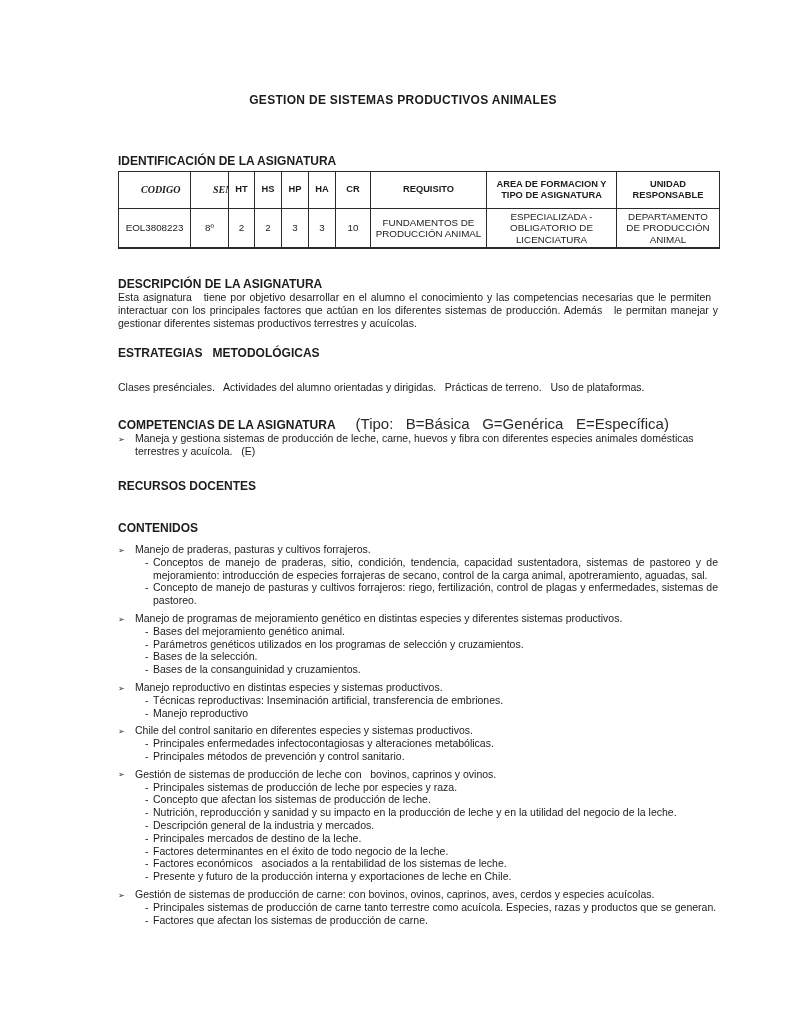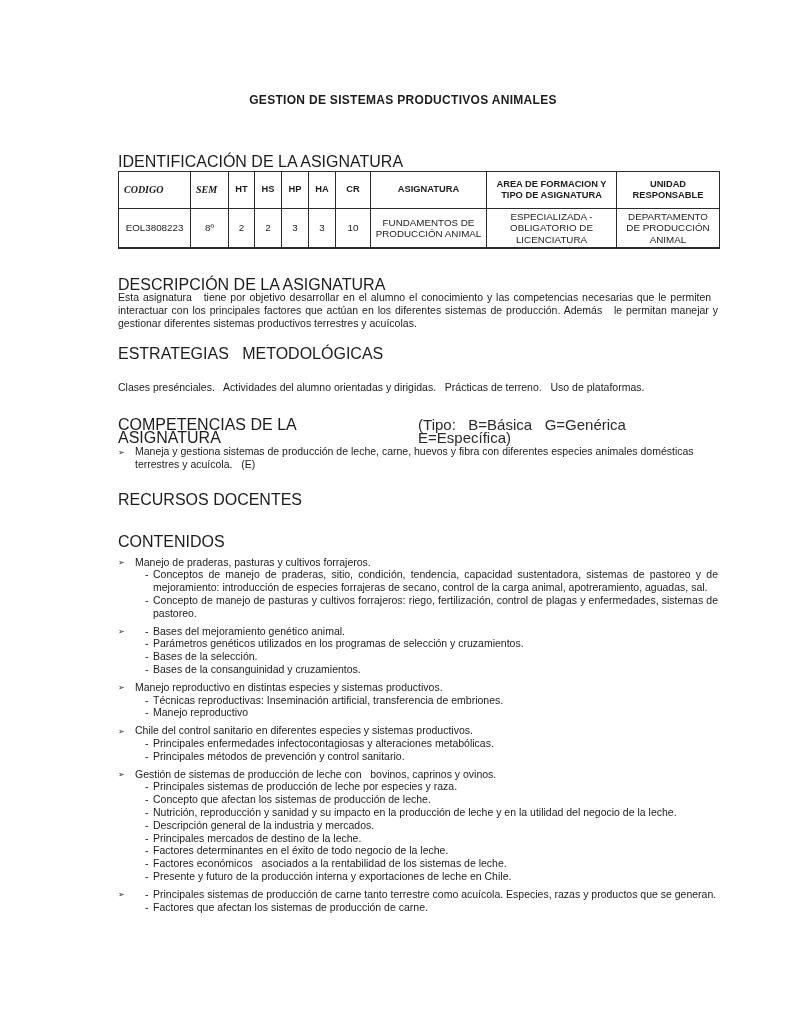--- a/index.html
+++ b/index.html
@@ -3,42 +3,42 @@
 <meta charset="utf-8">
 <style>
   html,body{margin:0;padding:0;background:#ffffff;}
   .page{
     width:800px;height:1033px;background:#ffffff;position:relative;
     box-sizing:border-box;padding:94px 82px 0 118px;
     font-family:"Liberation Sans","DejaVu Sans",sans-serif;
     color:#1c1c1c;font-size:10.5px;line-height:12.8px;
   }
   .doc-title{text-align:center;font-weight:bold;font-size:12px;letter-spacing:.3px;margin-right:30px;}
-  .sec-head{font-weight:normal;font-size:16px;line-height:13px;}
-  .sec-head-row{display:flex;align-items:baseline;gap:28px;}
+  .sec-head{font-weight:bold;font-size:12px;line-height:13px;}
+  .sec-head-row{display:flex;align-items:baseline;gap:20px;}
   .type-note{font-size:15px;font-weight:normal;color:#2a2a2a;white-space:pre-wrap;}
   p{margin:0;}
   .just{text-align:justify;}
   .prewrap{white-space:pre-wrap;margin-top:21px;}
 
   
   .s-ident{margin-top:48px;}
   .idtable{margin-top:3px;}
   .s-desc{margin-top:29px;}
   .s-strat{margin-top:17px;}
   .s-comp{margin-top:25px;}
   .s-rec{margin-top:22px;}
   .s-cont{margin-top:29px;}
   .clist{margin-top:8px;}
 
   
   table.idtable{border-collapse:collapse;width:601px;table-layout:fixed;border:1px solid #2b2b2b;border-bottom:2px solid #2b2b2b;}
   .idtable th,.idtable td{border:1px solid #2b2b2b;text-align:center;vertical-align:middle;padding:2px 3px;overflow:hidden;}
   .idtable thead th{font-size:9.3px;font-weight:bold;height:32px;line-height:11px;}
-  .idtable thead th.serif{font-family:"Liberation Serif","DejaVu Serif",serif;font-style:italic;font-size:10px;text-align:left;padding-left:5px;}
+  .idtable thead th.serif{font-family:"Liberation Serif","DejaVu Serif",serif;font-style:italic;font-size:10px;text-align:left;padding-left:22px;}
   .idtable tbody td{font-size:9.8px;height:32px;line-height:11.5px;}
 
   
   .citem{display:flex;margin-bottom:5px;}
   .cb{flex:none;width:17px;font-size:8px;padding-top:1.5px;color:#2a2a2a;}
   .cbody{flex:1;min-width:0;}
   .sub{display:flex;}
   .sd{flex:none;width:8px;margin-left:10px;}
   .stext{flex:1;min-width:0;text-align:justify;}
   .comp-item{display:flex;}
@@ -67,21 +67,21 @@
       </colgroup>
       <thead>
         <tr>
           <th class="serif">CODIGO</th>
           <th class="serif">SEM</th>
           <th>HT</th>
           <th>HS</th>
           <th>HP</th>
           <th>HA</th>
           <th>CR</th>
-          <th>ASIGNATURA</th>
+          <th>REQUISITO</th>
           <th>AREA DE FORMACION Y TIPO DE ASIGNATURA</th>
           <th>UNIDAD RESPONSABLE</th>
         </tr>
       </thead>
       <tbody>
         <tr>
           <td>EOL3808223</td>
           <td>8º</td>
           <td>2</td>
           <td>2</td>
@@ -137,20 +137,21 @@
           <div class="sub">
               <span class="sd">-</span>
               <div class="stext">Concepto de manejo de pasturas y cultivos forrajeros: riego, fertilización, control de plagas y enfermedades, sistemas de pastoreo.</div>
             </div>
         </div>
       </div>
 
       <div class="citem">
         <span class="cb">➢</span>
         <div class="cbody">
+          <div>Manejo de programas de mejoramiento genético en distintas especies y diferentes sistemas productivos.</div>
           <div class="sub">
               <span class="sd">-</span>
               <div class="stext">Bases del mejoramiento genético animal.</div>
             </div>
           <div class="sub">
               <span class="sd">-</span>
               <div class="stext">Parámetros genéticos utilizados en los programas de selección y cruzamientos.</div>
             </div>
           <div class="sub">
               <span class="sd">-</span>
@@ -228,20 +229,21 @@
           <div class="sub">
               <span class="sd">-</span>
               <div class="stext">Presente y futuro de la producción interna y exportaciones de leche en Chile.</div>
             </div>
         </div>
       </div>
 
       <div class="citem">
         <span class="cb">➢</span>
         <div class="cbody">
+          <div>Gestión de sistemas de producción de carne: con bovinos, ovinos, caprinos, aves, cerdos y especies acuícolas.</div>
           <div class="sub">
               <span class="sd">-</span>
               <div class="stext">Principales sistemas de producción de carne tanto terrestre como acuícola. Especies, razas y productos que se generan.</div>
             </div>
           <div class="sub">
               <span class="sd">-</span>
               <div class="stext">Factores que afectan los sistemas de producción de carne.</div>
             </div>
         </div>
       </div>

